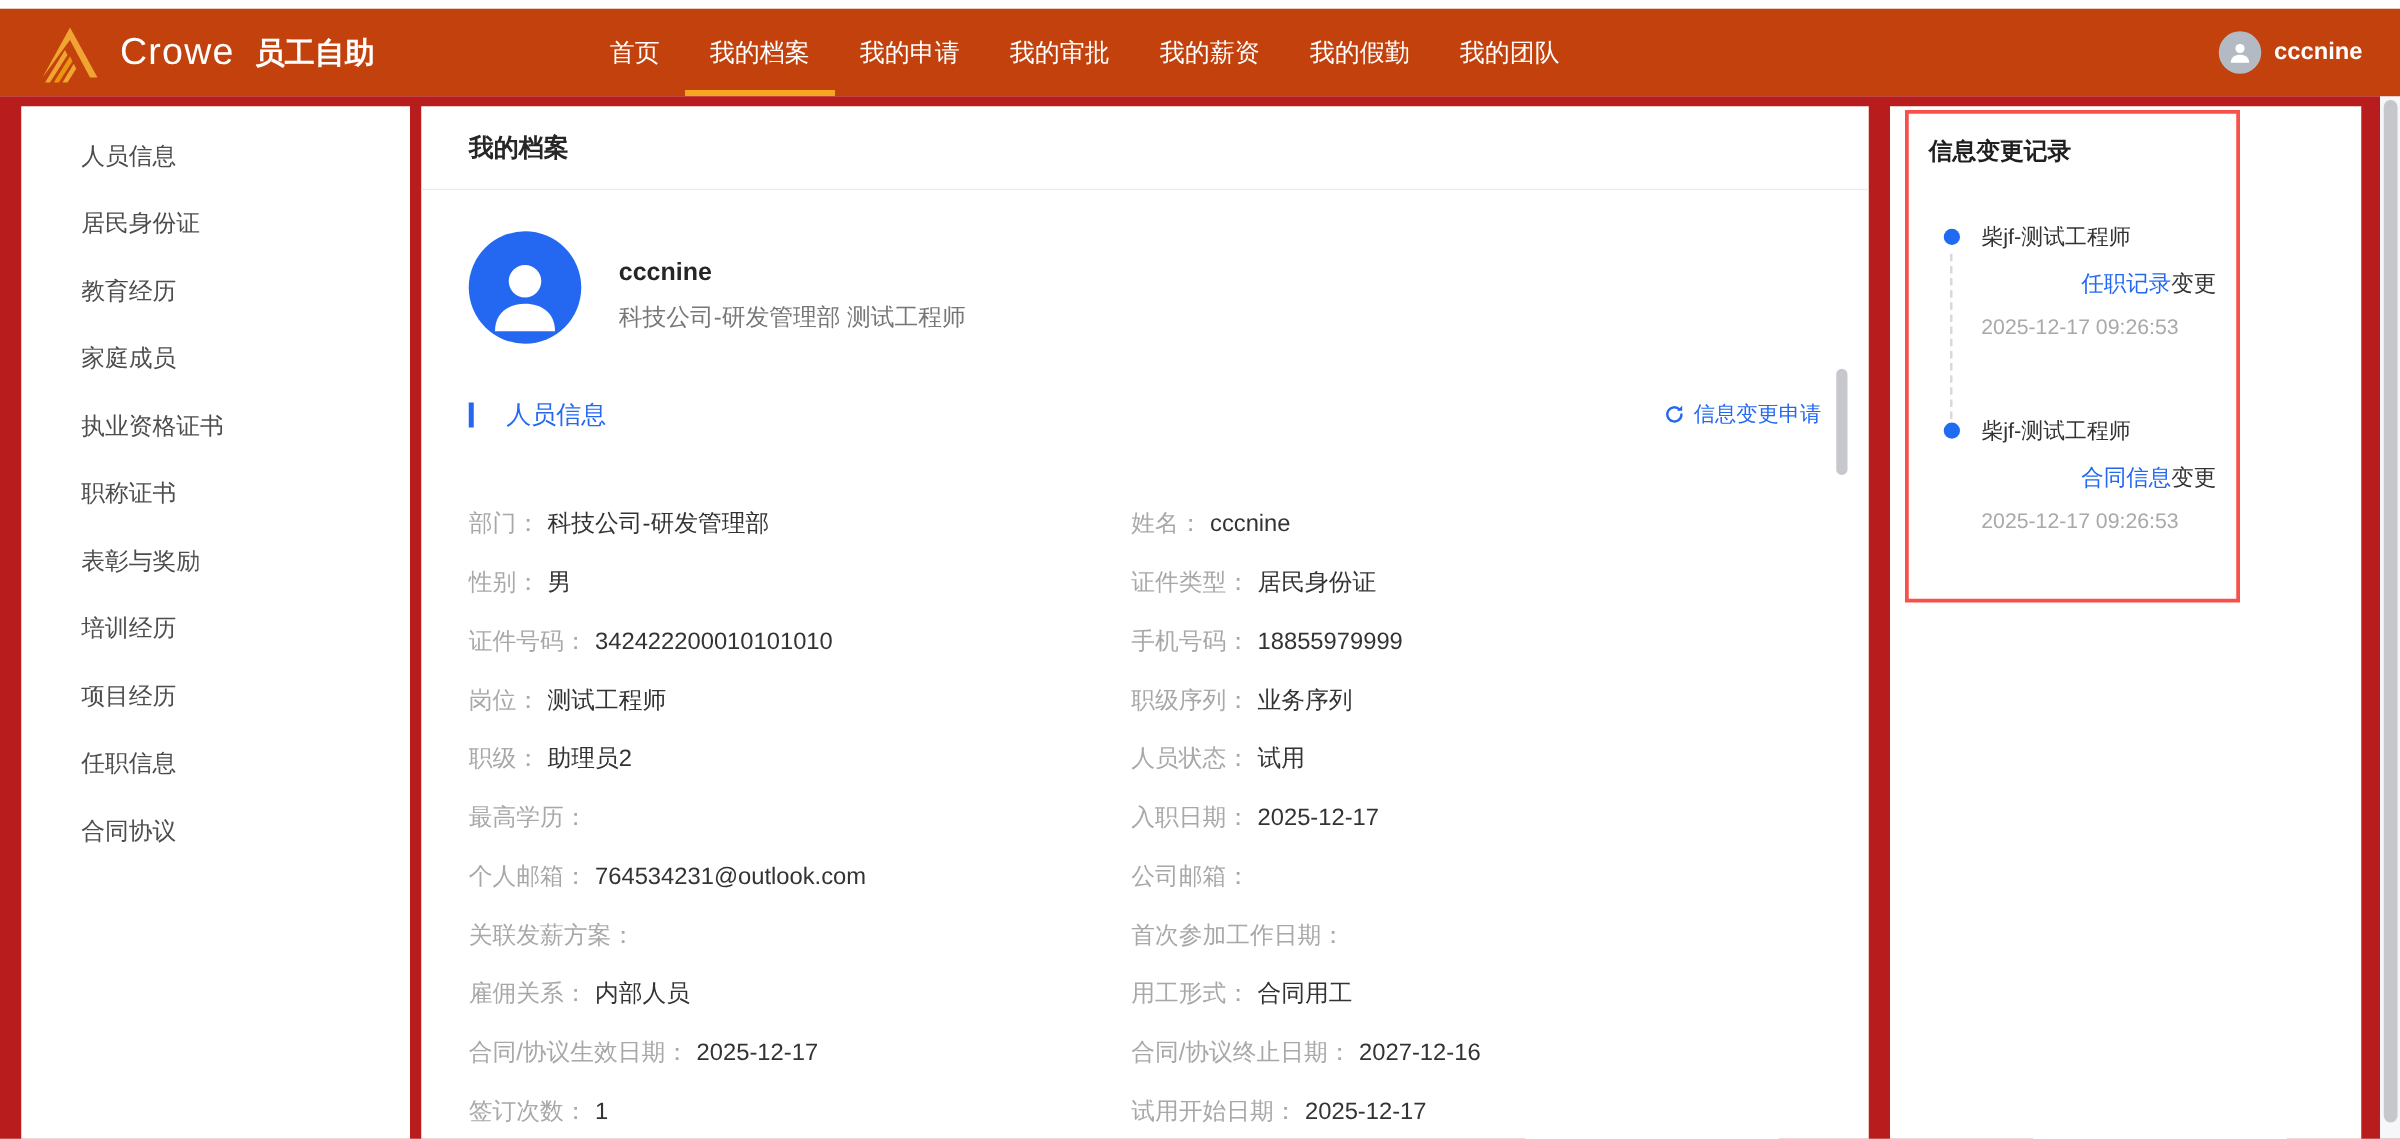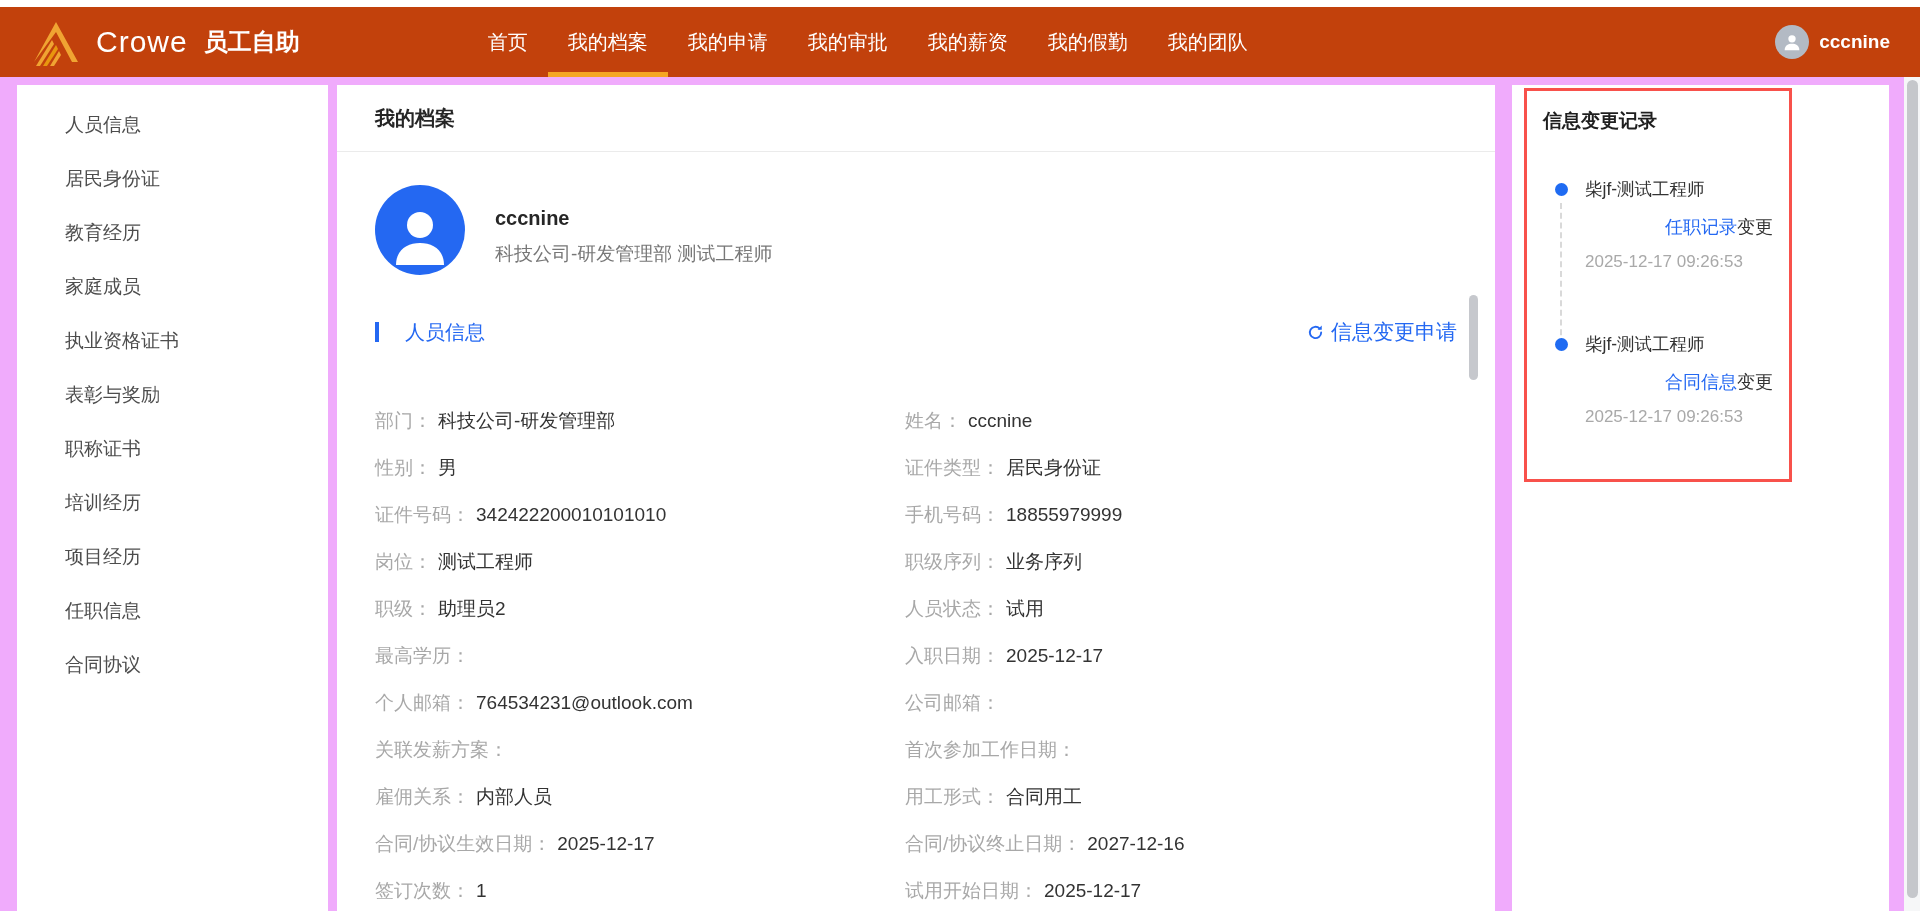--- a/index.html
+++ b/index.html
@@ -18,21 +18,21 @@
   .nav-item { display:flex; align-items:center; padding:0 20px; font-size:20px;
     border-bottom:5px solid transparent; padding-top:5px; cursor:pointer; white-space:nowrap; }
   .nav-item.active { border-bottom-color:#f5a623; font-weight:400; }
   .user-chip { margin-left:auto; margin-right:30px; display:flex; align-items:center; cursor:pointer; }
   .user-avatar { width:34px; height:34px; border-radius:50%; background:#b3bac4;
     display:flex; align-items:center; justify-content:center; }
   .user-avatar svg { width:22px; height:22px; }
   .user-name { font-size:19px; font-weight:700; margin-left:10px; }
 
   
-  .content { position:absolute; left:0; top:77px; width:1920px; height:834px; background:#f0abfc; }
+  .content { position:absolute; left:0; top:77px; width:1920px; height:834px; background:#b91c1c; }
   .card { background:#fff; position:absolute; }
 
   
   .sidebar { left:17px; top:8px; width:311px; height:826px; padding-top:13px; }
   .side-item { height:54px; display:flex; align-items:center; padding-left:48px;
     font-size:19px; color:#4d4d4d; cursor:pointer; }
 
   
   .main { left:337px; top:8px; width:1158px; height:826px; }
   .main-header { height:67px; display:flex; align-items:center; padding-left:38px;
@@ -42,21 +42,21 @@
   .profile-avatar { width:90px; height:90px; border-radius:50%; background:#2468f2; flex:0 0 auto;
     display:flex; align-items:center; justify-content:center; overflow:hidden; }
   .profile-avatar svg { width:64px; height:64px; margin-top:10px; }
   .profile-text { margin-left:30px; }
   .profile-name { font-size:20px; font-weight:700; color:#262626; margin-top:22px; }
   .profile-sub { font-size:19px; color:#777; margin-top:11px; }
   .section-row { margin:43px 38px 0; display:flex; align-items:center; }
   .section-bar { width:4px; height:20px; background:#2468f2; }
   .section-title { font-size:20px; color:#2468f2; margin-left:26px; font-weight:500; }
   .change-link { margin-left:auto; display:flex; align-items:center; color:#2468f2;
-    font-size:21px; cursor:pointer; }
+    font-size:17px; cursor:pointer; }
   .change-link svg { width:17px; height:17px; margin-right:7px; }
   .fields { margin:63px 38px 0; display:grid; grid-template-columns:530px 1fr; row-gap:23px; }
   .field { font-size:19px; line-height:24px; white-space:nowrap; }
   .f-label { color:#a8a8a8; }
   .f-value { color:#333; margin-left:6px; }
 
   
   .inner-thumb { position:absolute; left:1469px; top:218px; width:9px; height:85px;
     background:#c6c8cd; border-radius:5px; cursor:pointer; }
 
@@ -119,22 +119,22 @@
 </div>
 
 <div class="content">
 
   <div class="card sidebar">
     <div class="side-item">人员信息</div>
     <div class="side-item">居民身份证</div>
     <div class="side-item">教育经历</div>
     <div class="side-item">家庭成员</div>
     <div class="side-item">执业资格证书</div>
+    <div class="side-item">职称证书</div>
     <div class="side-item">表彰与奖励</div>
-    <div class="side-item">职称证书</div>
     <div class="side-item">培训经历</div>
     <div class="side-item">项目经历</div>
     <div class="side-item">任职信息</div>
     <div class="side-item">合同协议</div>
   </div>
 
   <div class="card main">
     <div class="main-header">
       <span class="main-title">我的档案</span>
     </div>

